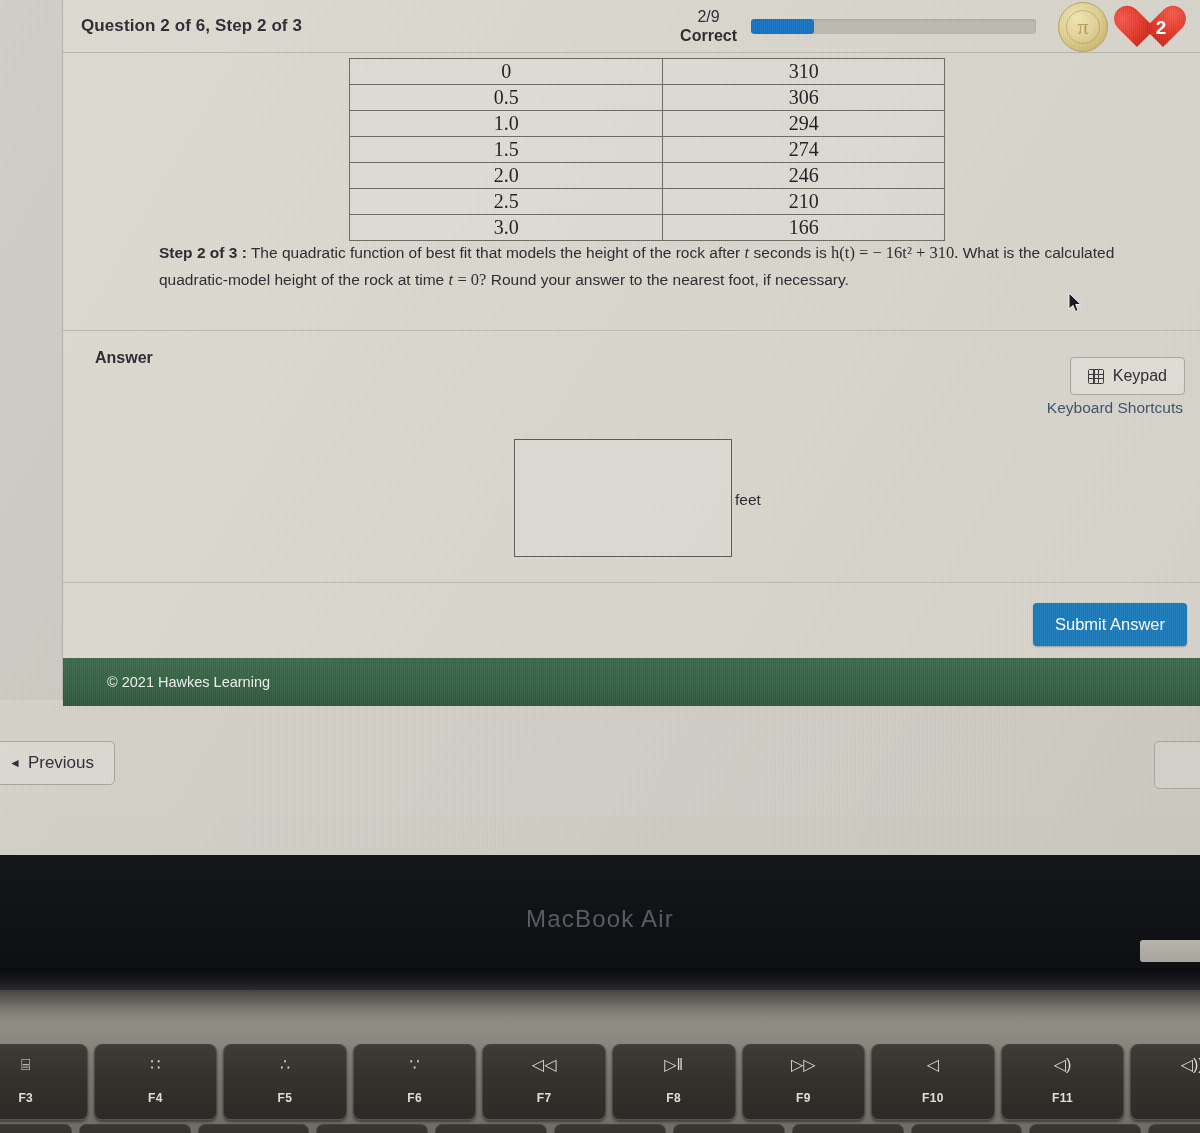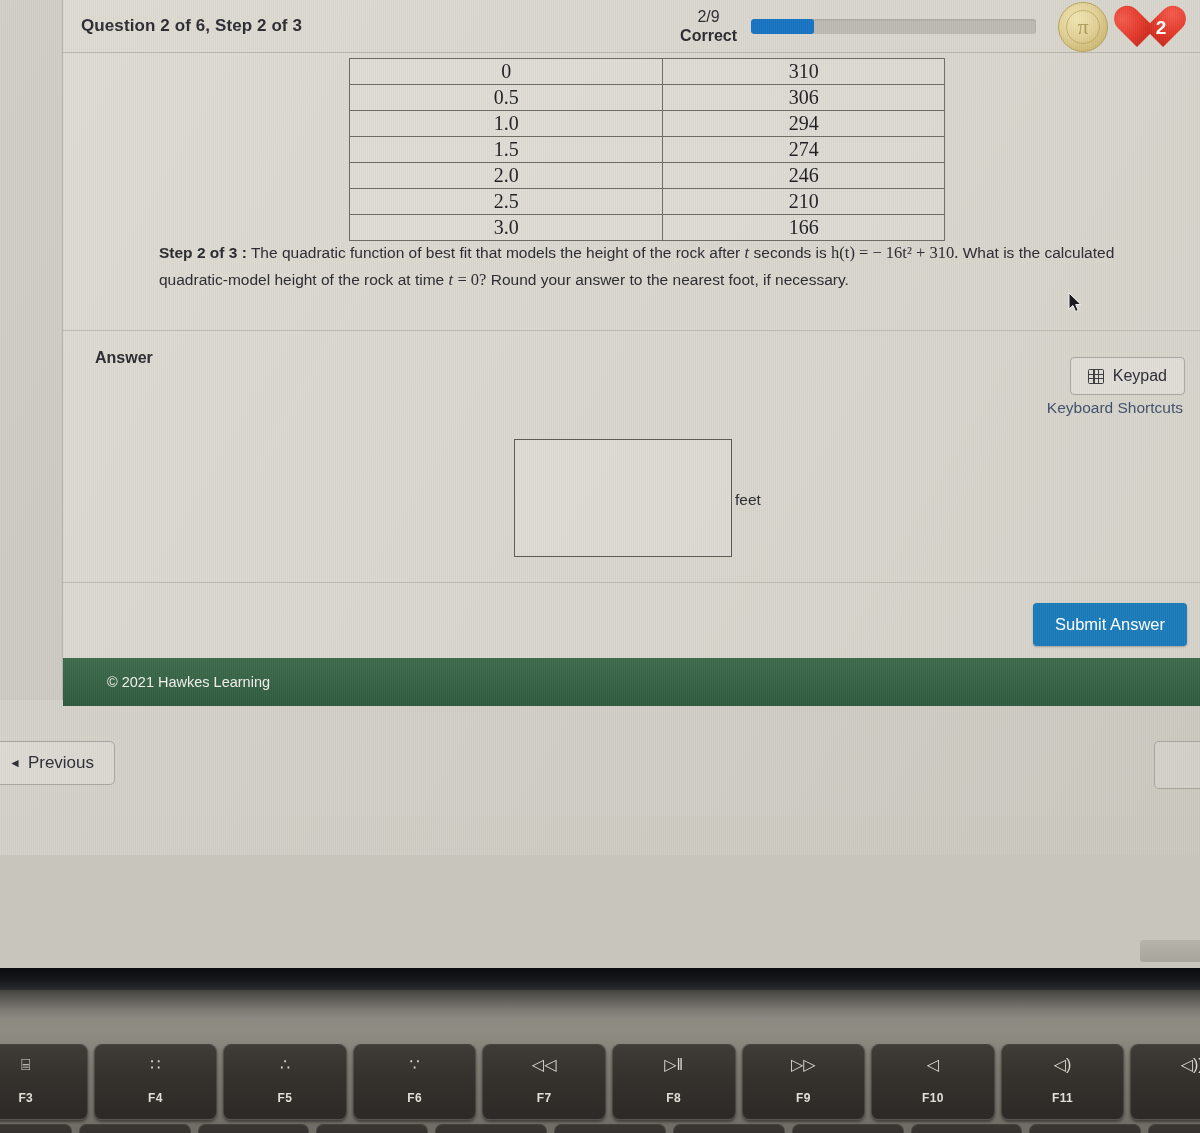--- a/index.html
+++ b/index.html
@@ -428,20 +428,23 @@
       <div class="next-stub"></div>
     </div>
 
     <div class="cursor">
       <svg width="16" height="22" viewBox="0 0 16 22">
         <path d="M1,1 L1,17 L5,13.5 L7.6,19.5 L10.2,18.4 L7.7,12.6 L12.8,12.4 Z" fill="#1b1b1f" stroke="#f2f2f2" stroke-width="1"></path>
       </svg>
     </div>
   </div>
 
+  <div class="bezel">
+    <div class="bezel-brand">MacBook Air</div>
+  </div>
   <div class="hinge-notch"></div>
   <div class="hinge"></div>
   <div class="deck"></div>
   <div class="deck-shadow"></div>
 
   <div class="fkey-row" id="fkeyRow">
       <div class="fkey">
         <div class="glyph">⌸</div>
         <div class="flabel">F3</div>
       </div>

